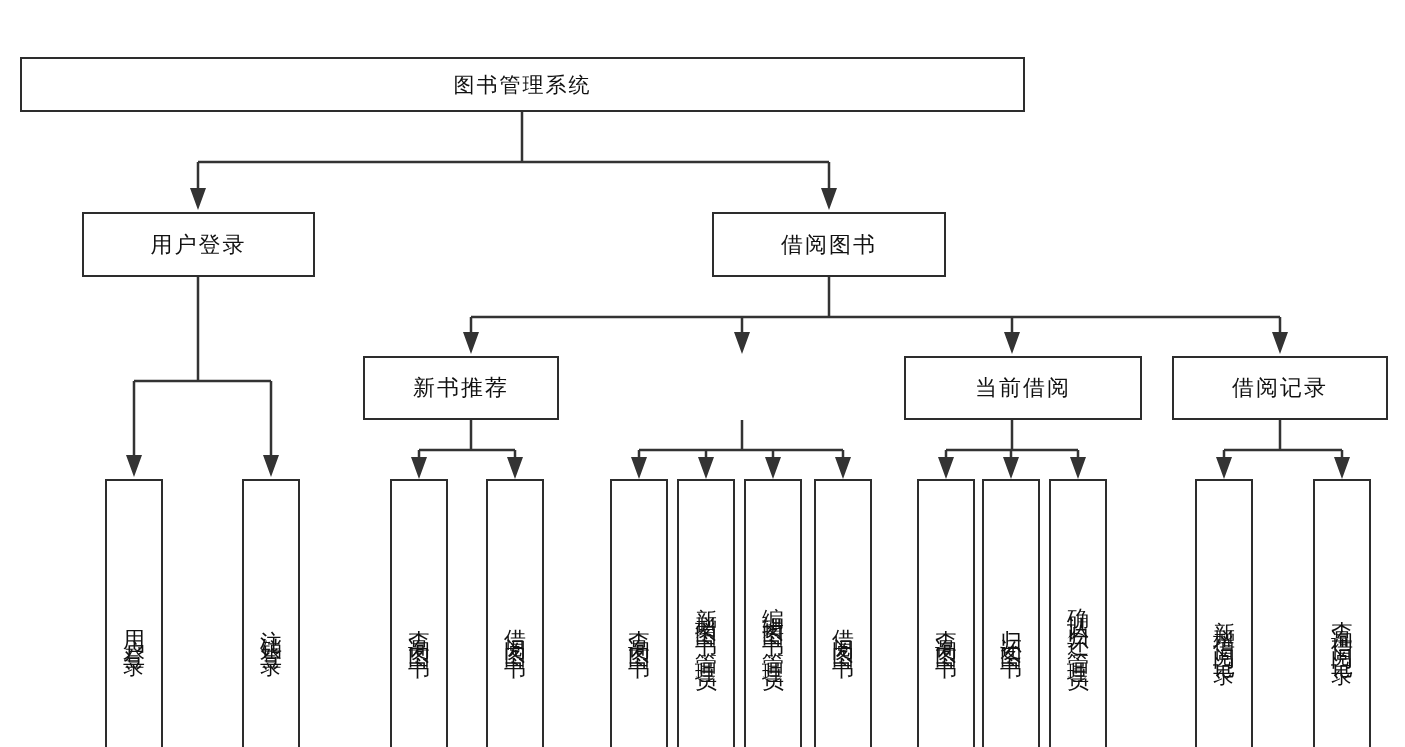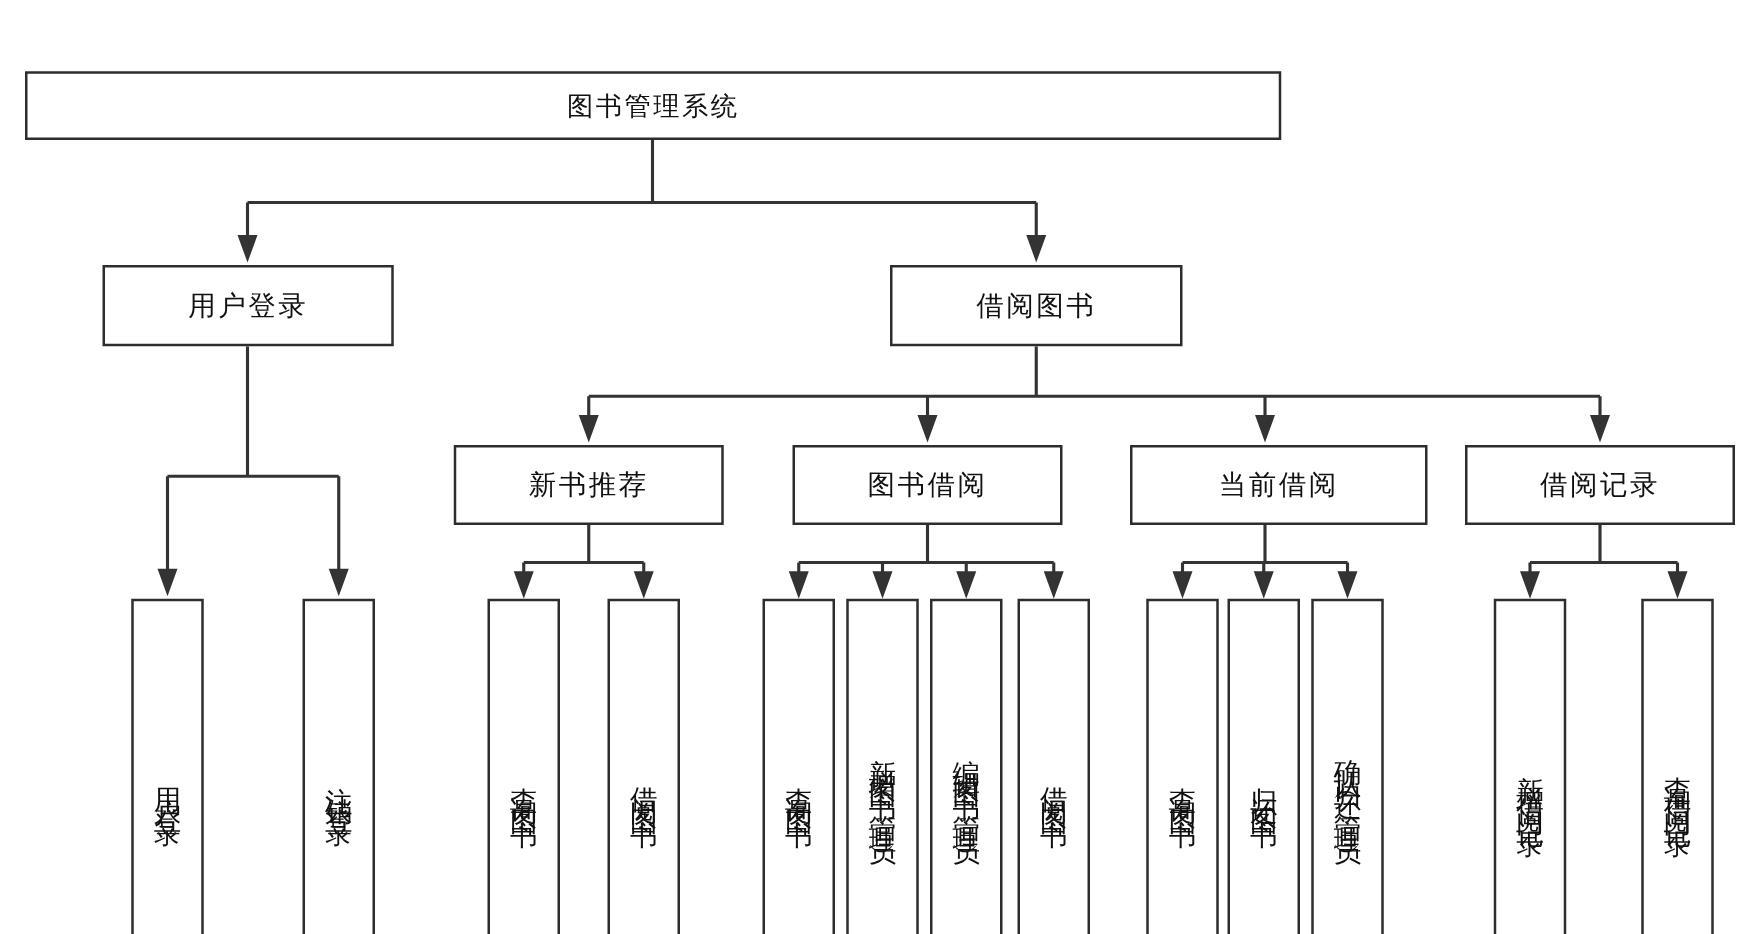--- a/index.html
+++ b/index.html
@@ -122,25 +122,22 @@
     <span>图书管理系统</span>
   </div>
 
   <div class="box hnode" style="left:82px;top:168px;width:233px;height:65px">
     <span>用户登录</span>
   </div>
   <div class="box hnode" style="left:712px;top:168px;width:234px;height:65px">
     <span>借阅图书</span>
   </div>
 
-  <div class="box hnode" style="left:363px;top:312px;width:216px;height:64px">
+  <div class="box hnode" style="left:363px;top:312px;width:196px;height:64px">
     <span>新书推荐</span>
-  </div>
-  <div class="box hnode" style="left:634px;top:312px;width:216px;height:64px">
-    <span>图书借阅</span>
   </div>
   <div class="box hnode" style="left:904px;top:312px;width:238px;height:64px">
     <span>当前借阅</span>
   </div>
   <div class="box hnode" style="left:1172px;top:312px;width:216px;height:64px">
     <span>借阅记录</span>
   </div>
 
   <div class="box vnode" style="left:105px;top:435px;width:58px;height:302px">
     <span>用户登录</span>

